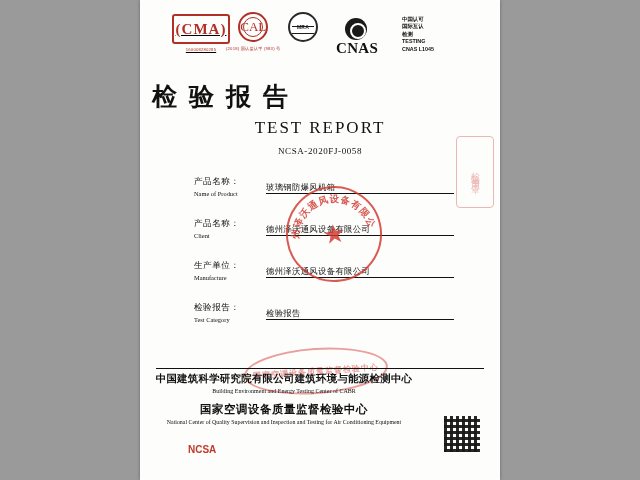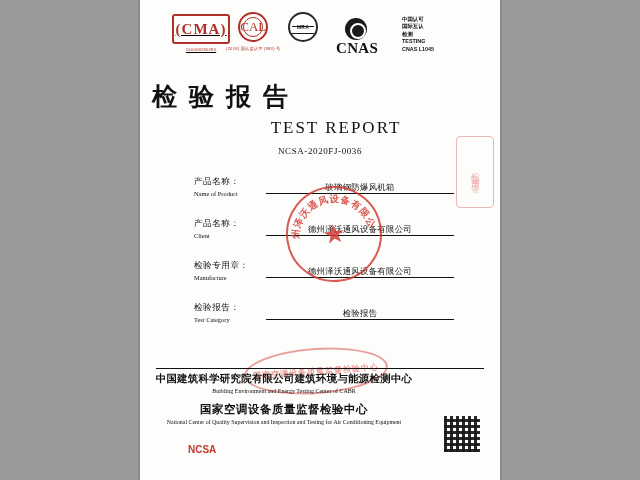--- a/index.html
+++ b/index.html
@@ -76,37 +76,37 @@
   
   .title-cn{
     position:absolute;left:0;top:80px;width:360px;text-align:left;
     font-family:"Liberation Serif", serif;
     font-size:25px;font-weight:bold;color:#111;letter-spacing:12px;
     text-indent:12px;
   }
   .title-en{
     position:absolute;left:0;top:118px;width:360px;text-align:center;
     font-family:"Liberation Serif", serif;
-    font-size:17px;color:#111;letter-spacing:2px;padding-left:16px;
+    font-size:17px;color:#111;letter-spacing:2px;
   }
   .report-no{
     position:absolute;left:0;top:146px;width:360px;text-align:center;
     font-family:"Liberation Serif", serif;
     font-size:9px;color:#111;letter-spacing:.6px;
   }
   
   .fields{position:absolute;left:54px;top:176px;width:260px;}
   .frow{position:relative;height:42px;}
   .flab{position:absolute;left:0;top:0;width:72px;}
   .flab .cn{font-size:8.6px;color:#111;letter-spacing:.5px;white-space:nowrap;font-family:"Liberation Sans", sans-serif;}
   .flab .en{font-size:6.4px;color:#111;margin-top:2px;white-space:nowrap;font-family:"Liberation Serif", serif;}
   .fval{
     position:absolute;left:72px;right:0;top:0;height:17px;
     border-bottom:1px solid #111;
-    text-align:center;
+    text-align:left;
   }
   .fval span{font-size:8.4px;color:#111;letter-spacing:.3px;line-height:16px;}
   
   .sep{
     position:absolute;left:16px;top:368px;width:328px;height:0;
     border-top:1.5px solid #111;
   }
   .footer{position:absolute;left:0;top:372px;width:288px;text-align:center;}
   .f-cn1{font-size:10.4px;font-weight:bold;color:#111;letter-spacing:.3px;}
   .f-en1{font-size:6px;color:#111;margin-top:2px;font-family:"Liberation Serif", serif;}
@@ -197,21 +197,21 @@
       <div class="l">中国认可</div>
       <div class="l">国际互认</div>
       <div class="l">检测</div>
       <div class="l">TESTING</div>
       <div class="l">CNAS L1045</div>
     </div>
   </div>
 
   <div class="title-cn">检验报告</div>
   <div class="title-en">TEST REPORT</div>
-  <div class="report-no">NCSA-2020FJ-0036</div>
+  <div class="report-no">NCSA-2020FJ-0058</div>
 
   <div class="stamp-side">
     <span>检验专用章</span>
   </div>
 
   <div class="fields">
 
     <div class="frow">
       <div class="flab">
         <div class="cn">产品名称：</div>
@@ -227,21 +227,21 @@
         <div class="cn">产品名称：</div>
         <div class="en">Client</div>
       </div>
       <div class="fval">
         <span>德州泽沃通风设备有限公司</span>
       </div>
     </div>
 
     <div class="frow">
       <div class="flab">
-        <div class="cn">检验专用章：</div>
+        <div class="cn">生产单位：</div>
         <div class="en">Manufacture</div>
       </div>
       <div class="fval">
         <span>德州泽沃通风设备有限公司</span>
       </div>
     </div>
 
     <div class="frow">
       <div class="flab">
         <div class="cn">检验报告：</div>

